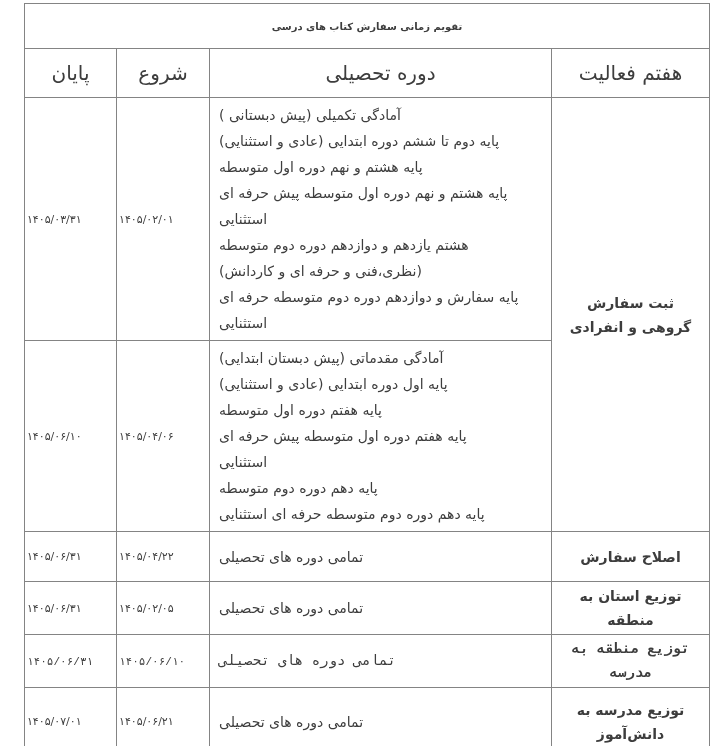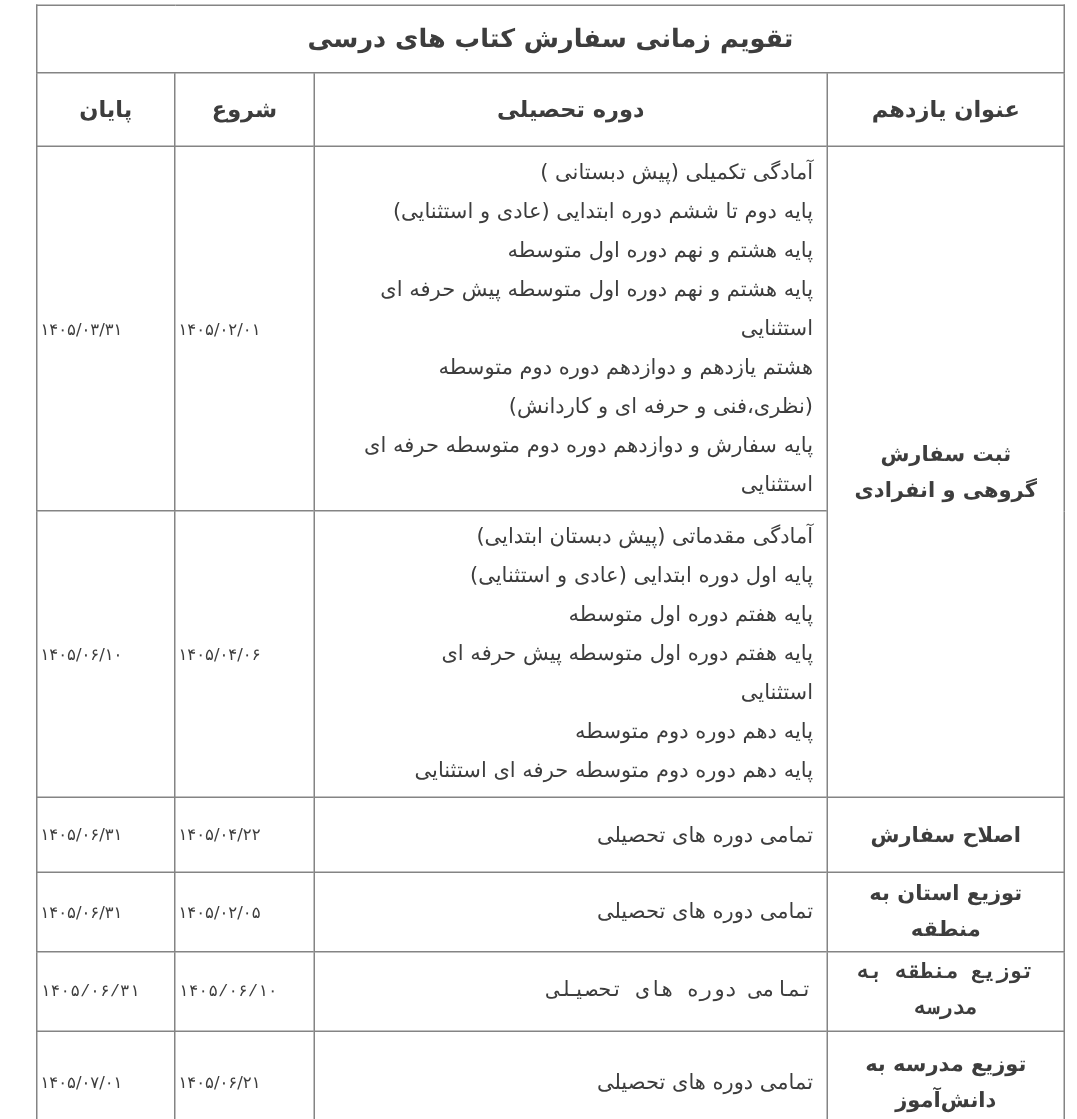--- a/index.html
+++ b/index.html
@@ -26,39 +26,39 @@
   }
   table.schedule td, table.schedule th {
     border: 1px solid #848484;
     overflow: hidden;
   }
   .title-cell {
     height: 42px;
     text-align: center;
     vertical-align: middle;
     font-weight: bold;
-    font-size: 17px;
+    font-size: 10px;
   }
   th.col-head {
     height: 46px;
     text-align: center;
     vertical-align: middle;
-    font-weight: bold;
-    font-size: 15px;
+    font-weight: normal;
+    font-size: 20px;
   }
   td.activity {
     font-weight: bold;
     text-align: center;
     vertical-align: middle;
     font-size: 14px;
     line-height: 24px;
     padding: 2px 12px;
   }
   td.period {
-    text-align: right;
+    text-align: left;
     vertical-align: middle;
     font-size: 14px;
     line-height: 26px;
     padding: 4px 9px;
   }
   td.period .pline {
     white-space: nowrap;
   }
   td.date {
     vertical-align: middle;
@@ -85,21 +85,21 @@
       <col style="width:93px">
       <col style="width:92px">
     </colgroup>
 
     <tbody>
         <tr>
       <td class="title-cell" colspan="4">تقویم زمانی سفارش کتاب های درسی</td>
     </tr>
 
     <tr>
-      <th class="col-head">عنوان یازدهم</th>
+      <th class="col-head">هفتم فعالیت</th>
       <th class="col-head">دوره تحصیلی</th>
       <th class="col-head">شروع</th>
       <th class="col-head">پایان</th>
     </tr>
 
     <tr class="r-big1">
       <td class="activity" rowspan="2">ثبت سفارش گروهی و انفرادی</td>
       <td class="period">
         <div class="pline">آمادگی تکمیلی (پیش دبستانی )</div>
         <div class="pline">پایه دوم تا ششم دوره ابتدایی (عادی و استثنایی)</div>

